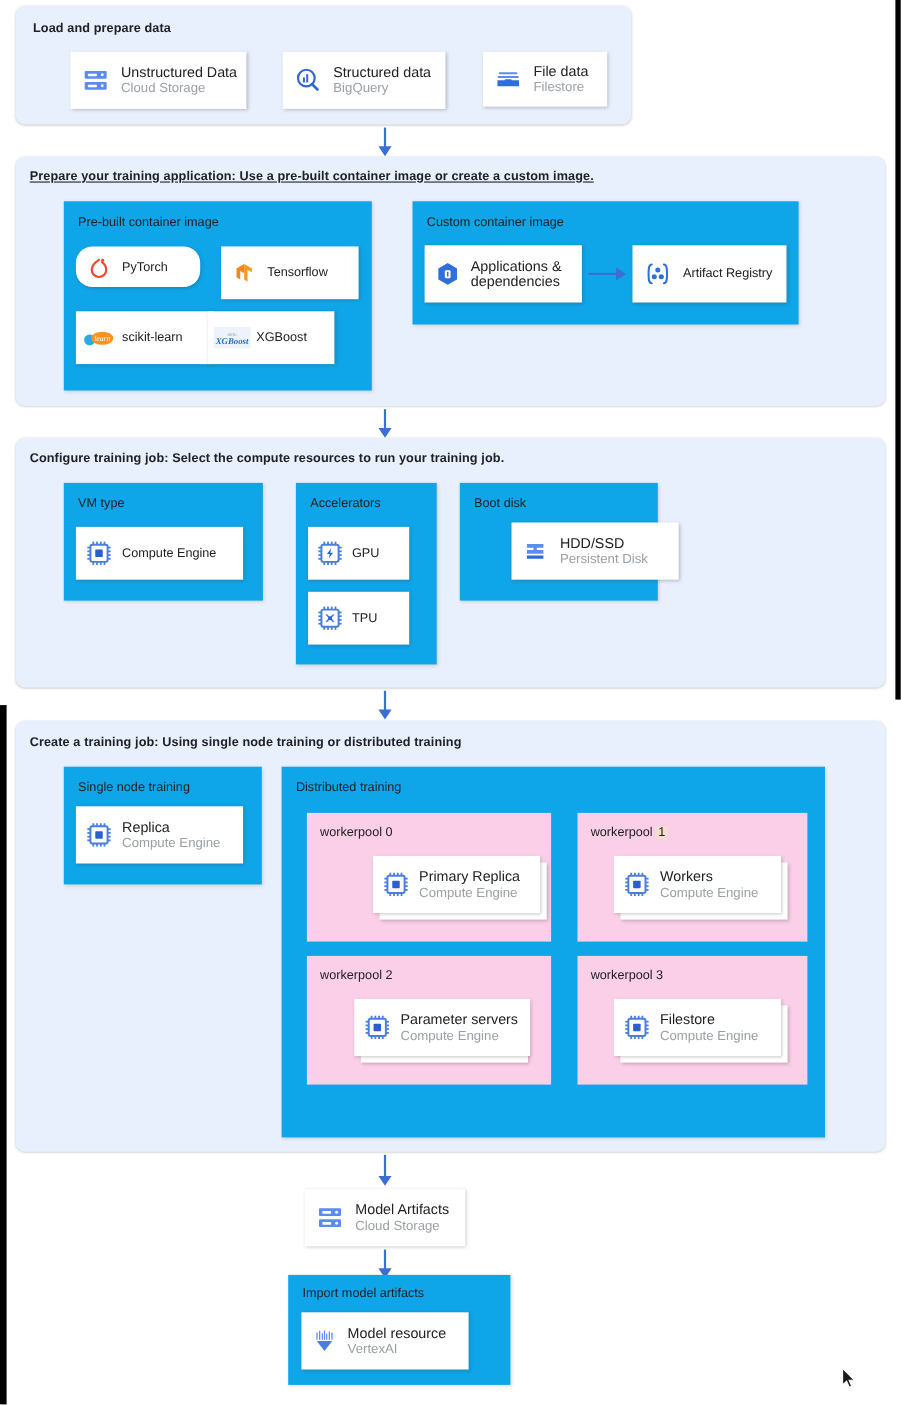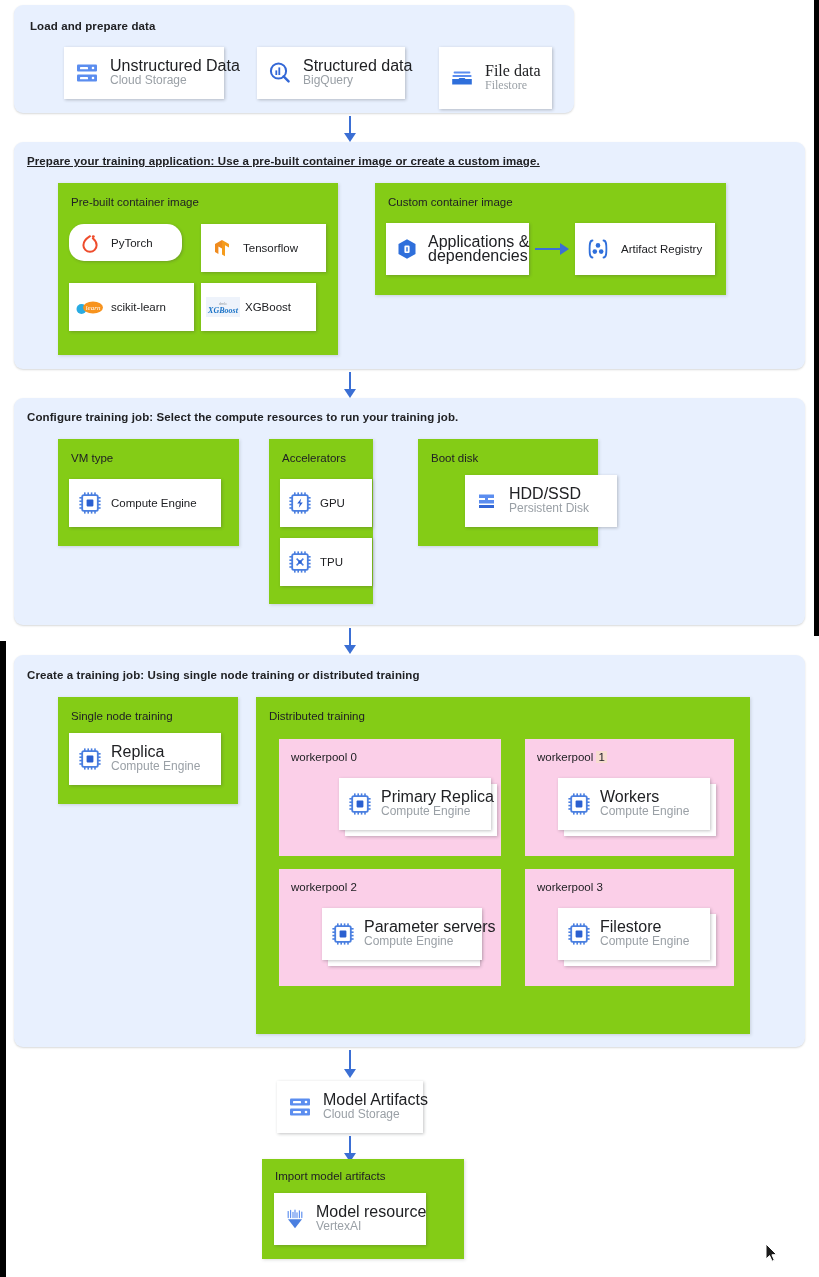--- a/index.html
+++ b/index.html
@@ -33,21 +33,21 @@
     position: absolute;
     font-size: 11.5px;
     font-weight: bold;
     color: #202124;
     letter-spacing: 0.1px;
     white-space: nowrap;
   }
 
   .group {
     position: absolute;
-    background: #84cc16;
+    background: #0ea5e9;
     box-shadow: 1px 1px 3px rgba(60,64,67,0.18);
   }
   .group-label {
     position: absolute;
     font-size: 11.5px;
     color: #202124;
     white-space: nowrap;
   }
 
   .pool {
@@ -71,21 +71,21 @@
     box-shadow: 1px 1px 3px rgba(60,64,67,0.30);
   }
   .card .ico {
     flex: 0 0 auto;
     display: flex;
     align-items: center;
     justify-content: center;
   }
   .card .txt { display: flex; flex-direction: column; justify-content: center; }
   .card .t1 {
-    font-size: 16px;
+    font-size: 13px;
     color: #202124;
     line-height: 14px;
     white-space: nowrap;
   }
   .card .t2 {
     font-size: 12px;
     color: #9aa0a6;
     line-height: 14px;
     white-space: nowrap;
   }
@@ -166,21 +166,21 @@
           <rect x="11.4" y="7.4" width="1.8" height="7.6" fill="#3367d6"></rect>
           <path d="M16.6 16.4 L21.6 21.4" stroke="#3367d6" stroke-width="2.4" stroke-linecap="round"></path>
         </svg>
       </span>
       <span class="txt">
         <span class="t1">Structured data</span>
         <span class="t2">BigQuery</span>
       </span>
     </div>
 
-    <div class="card" style="left:425px; top:42px; width:113px; height:62px;font-family:Liberation Serif, serif;">
+    <div class="card" style="left:425px; top:42px; width:113px; height:50px;">
       <span class="ico" style="width:46px;height:52px;">
         <svg width="26" height="26" viewBox="0 0 26 26">
           <path d="M5.5 7.5 H20.5" stroke="#5b8def" stroke-width="1.8" stroke-linecap="round"></path>
           <path d="M4.3 11 H21.7" stroke="#5b8def" stroke-width="1.8" stroke-linecap="round"></path>
           <path d="M3.2 14 H22.8 V19.5 H3.2 Z" fill="#2f6fdb"></path>
           <rect x="9.8" y="13" width="6.4" height="2.6" rx="0.7" fill="#2f6fdb"></rect>
         </svg>
       </span>
       <span class="txt">
         <span class="t1">File data</span>
@@ -230,21 +230,21 @@
             <circle cx="6.5" cy="11" r="5" fill="#29abe2"></circle>
             <ellipse cx="18" cy="9.5" rx="10" ry="6" fill="#f7931e"></ellipse>
             <text x="18" y="12.4" font-family="Liberation Serif, serif" font-size="7" font-style="italic" fill="#ffffff" text-anchor="middle">learn</text>
           </svg>
         </span>
         <span class="txt">
           <span class="t1">scikit-learn</span>
         </span>
       </div>
 
-      <div class="card one-line" style="left:143px; top:100px; width:115px; height:48px;text-align:center;">
+      <div class="card one-line" style="left:131px; top:100px; width:115px; height:48px;text-align:center;">
         <span class="ico" style="width:44px;height:48px;">
           <svg width="34" height="20" viewBox="0 0 34 20">
             <rect x="0" y="0" width="34" height="20" fill="#eef3fb"></rect>
             <text x="17" y="8" font-family="Liberation Sans, sans-serif" font-size="4" fill="#9aa0a6" text-anchor="middle">dmlc</text>
             <text x="17" y="16" font-family="Liberation Serif, serif" font-size="8" font-weight="bold" font-style="italic" fill="#1a73c7" text-anchor="middle">XGBoost</text>
           </svg>
         </span>
         <span class="txt">
           <span class="t1">XGBoost</span>
         </span>
@@ -324,21 +324,21 @@
             <rect x="5.2" y="5.2" width="15.6" height="15.6" rx="1.6" fill="none" stroke="#4a7fe0" stroke-width="1.8"></rect>
             <rect x="9.6" y="9.6" width="6.8" height="6.8" rx="0.8" fill="#2a5fd0"></rect>
           </svg>
         </span>
         <span class="txt">
           <span class="t1">Compute Engine</span>
         </span>
       </div>
     </div>
 
-    <div class="group" style="left:255px; top:41px; width:104px; height:165px;text-align:center;">
+    <div class="group" style="left:255px; top:41px; width:128px; height:165px;text-align:center;">
       <div class="group-label" style="left:13px; top:13px;">Accelerators</div>
       <div class="card one-line" style="left:11px; top:40px; width:92px; height:48px;">
         <span class="ico" style="width:40px;height:48px;">
           <svg width="26" height="26" viewBox="0 0 26 26">
             <g fill="#4a7fe0">
               <rect x="7" y="2.4" width="1.6" height="3"></rect>
                 <rect x="10.4" y="2.4" width="1.6" height="3"></rect>
               <rect x="13.8" y="2.4" width="1.6" height="3"></rect>
                 <rect x="17.2" y="2.4" width="1.6" height="3"></rect>
               <rect x="7" y="20.6" width="1.6" height="3"></rect>

